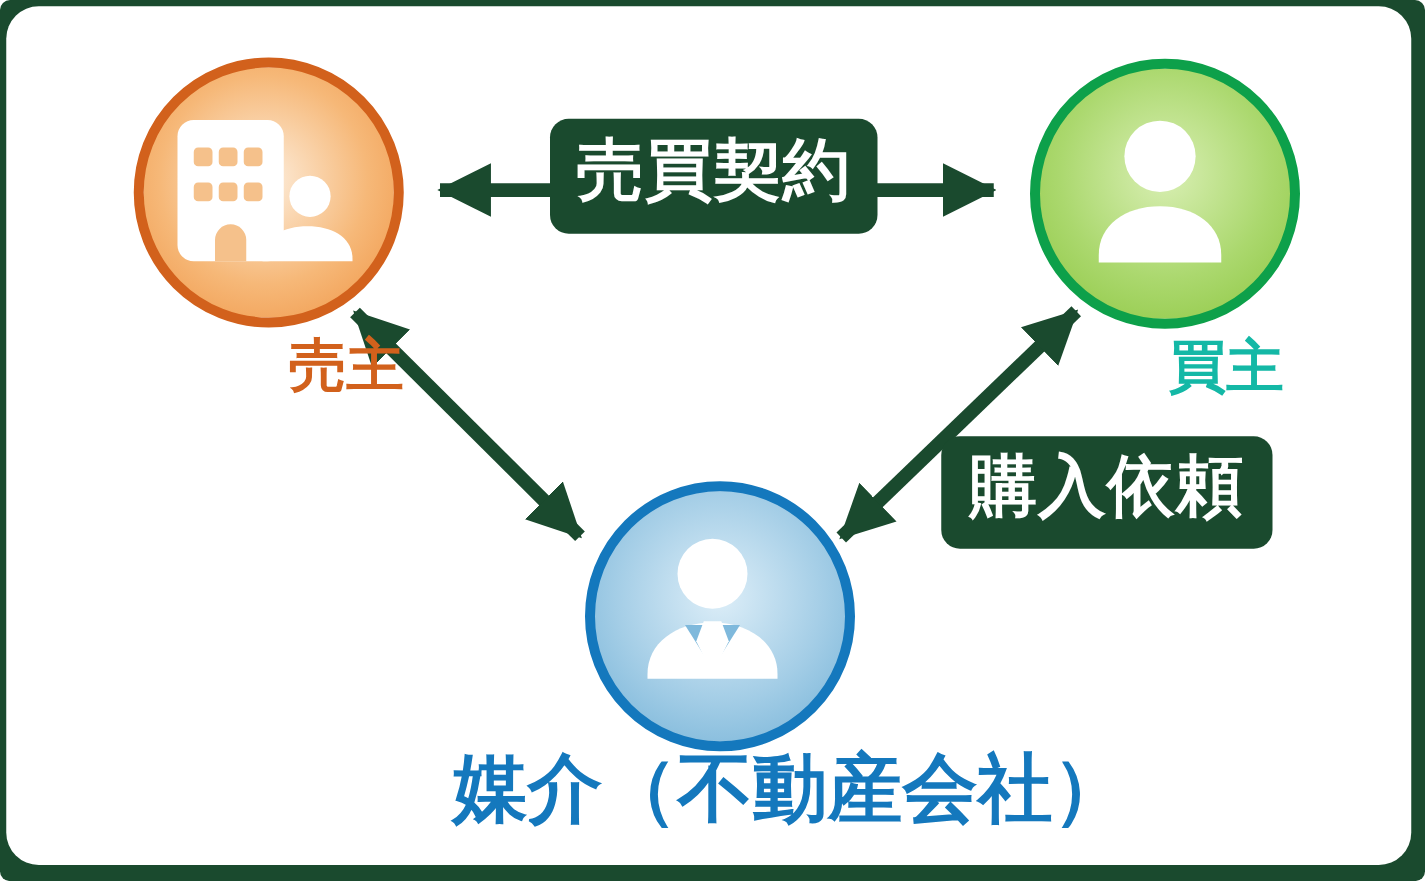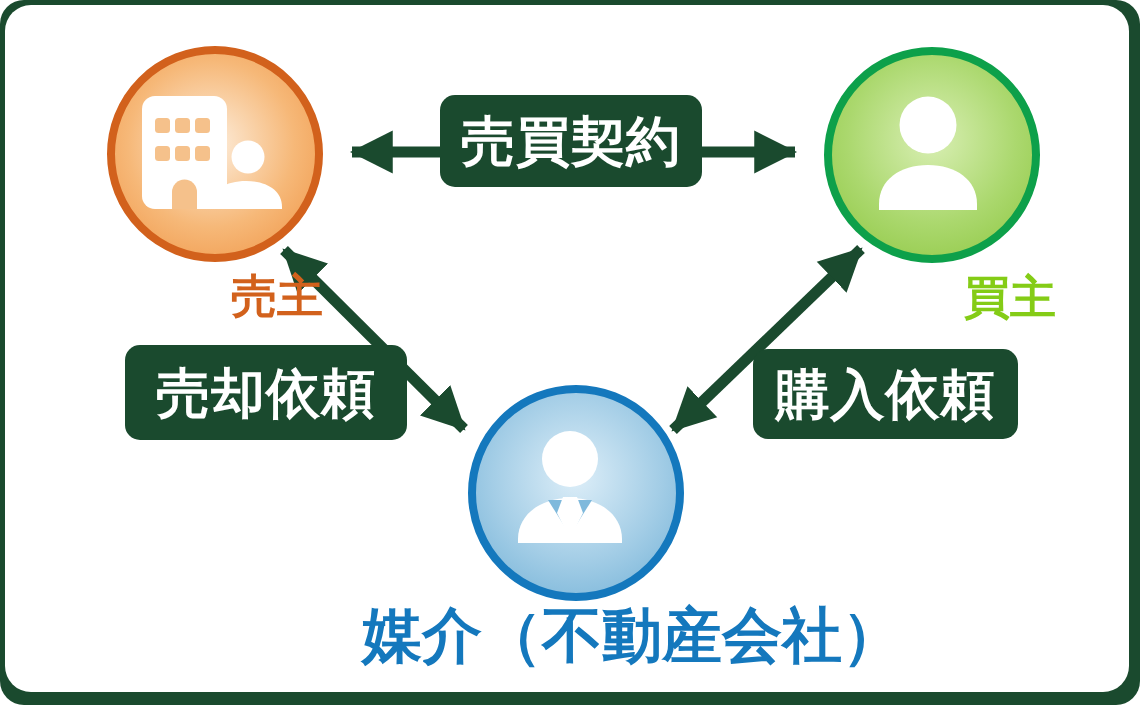--- a/index.html
+++ b/index.html
@@ -1,19 +1,19 @@
 <!DOCTYPE html>
 <html><head>
 <meta charset="utf-8">
 <style>
   html,body{margin:0;padding:0;background:#fff;}
   .stage{
     position:relative;width:1140px;height:705px;
-    background:#1a4a2e;border-radius:24px;overflow:hidden;
-    font-family:Liberation Sans, sans-serif;
+    background:#1a4a2e;border-radius:8px;overflow:hidden;
+    font-family:Liberation Mono, monospace;
   }
   .card{
     position:absolute;left:5px;top:5px;right:11px;bottom:13px;
     background:#ffffff;border-radius:26px;
   }
   .arrows{position:absolute;left:0;top:0;z-index:1;}
   .edge-label{
     position:absolute;z-index:2;background:#1a4a2e;color:#ffffff;
     font-weight:bold;display:flex;align-items:center;justify-content:center;
     border-radius:15px;font-size:54px;line-height:1;letter-spacing:1px;
@@ -35,42 +35,41 @@
     background:radial-gradient(circle at 50% 42%, #d9efb4 0%, #abd86e 55%, #8cc63f 100%);
   }
   #node-agent{
     left:468px;top:385px;border:8px solid #1478bd;
     background:radial-gradient(circle at 50% 42%, #ddeef8 0%, #a3cde6 55%, #70b0d6 100%);
   }
   .node-label{
     position:absolute;z-index:3;font-weight:bold;text-align:right;line-height:1;
   }
   #seller-label{left:107px;top:273px;width:216px;font-size:46px;color:#d2611c;}
-  #buyer-label{left:840px;top:274px;width:216px;font-size:46px;color:#84cc16;}
+  #buyer-label{left:811px;top:274px;width:216px;font-size:46px;color:#14b8a6;}
   #agent-label{left:250px;top:606px;width:652px;font-size:60px;color:#1478bd;}
 </style>
 </head>
 <body>
 
 <div class="stage">
   <div class="card"></div>
 
   <svg class="arrows" width="1140" height="705" viewBox="0 0 1140 705">
     <defs>
       <marker id="ah" viewBox="0 0 10 10" refX="9.5" refY="5" markerWidth="3.9" markerHeight="4.5" orient="auto-start-reverse">
         <path d="M 0 0 L 10 5 L 0 10 z" fill="#1a4a2e"></path>
       </marker>
     </defs>
     <line x1="352" y1="152" x2="795" y2="152" stroke="#1a4a2e" stroke-width="11" marker-start="url(#ah)" marker-end="url(#ah)"></line>
     <line x1="284" y1="250" x2="464" y2="429" stroke="#1a4a2e" stroke-width="11" marker-start="url(#ah)" marker-end="url(#ah)"></line>
     <line x1="861" y1="249" x2="673" y2="430" stroke="#1a4a2e" stroke-width="11" marker-start="url(#ah)" marker-end="url(#ah)"></line>
   </svg>
 
   <div class="edge-label" id="label-contract">売買契約</div>
-  <div class="edge-label" id="label-sell">売却依頼</div>
   <div class="edge-label" id="label-buy">購入依頼</div>
 
   <div class="node" id="node-seller">
     <svg width="216" height="216" viewBox="0 0 216 216">
       <rect x="35" y="50" width="85" height="113" rx="13" fill="#ffffff"></rect>
       <g fill="#f5c18b">
         <rect x="48" y="72" width="15" height="15" rx="3.5"></rect>
         <rect x="68" y="72" width="15" height="15" rx="3.5"></rect>
         <rect x="88" y="72" width="15" height="15" rx="3.5"></rect>
         <rect x="48" y="100" width="15" height="15" rx="3.5"></rect>

